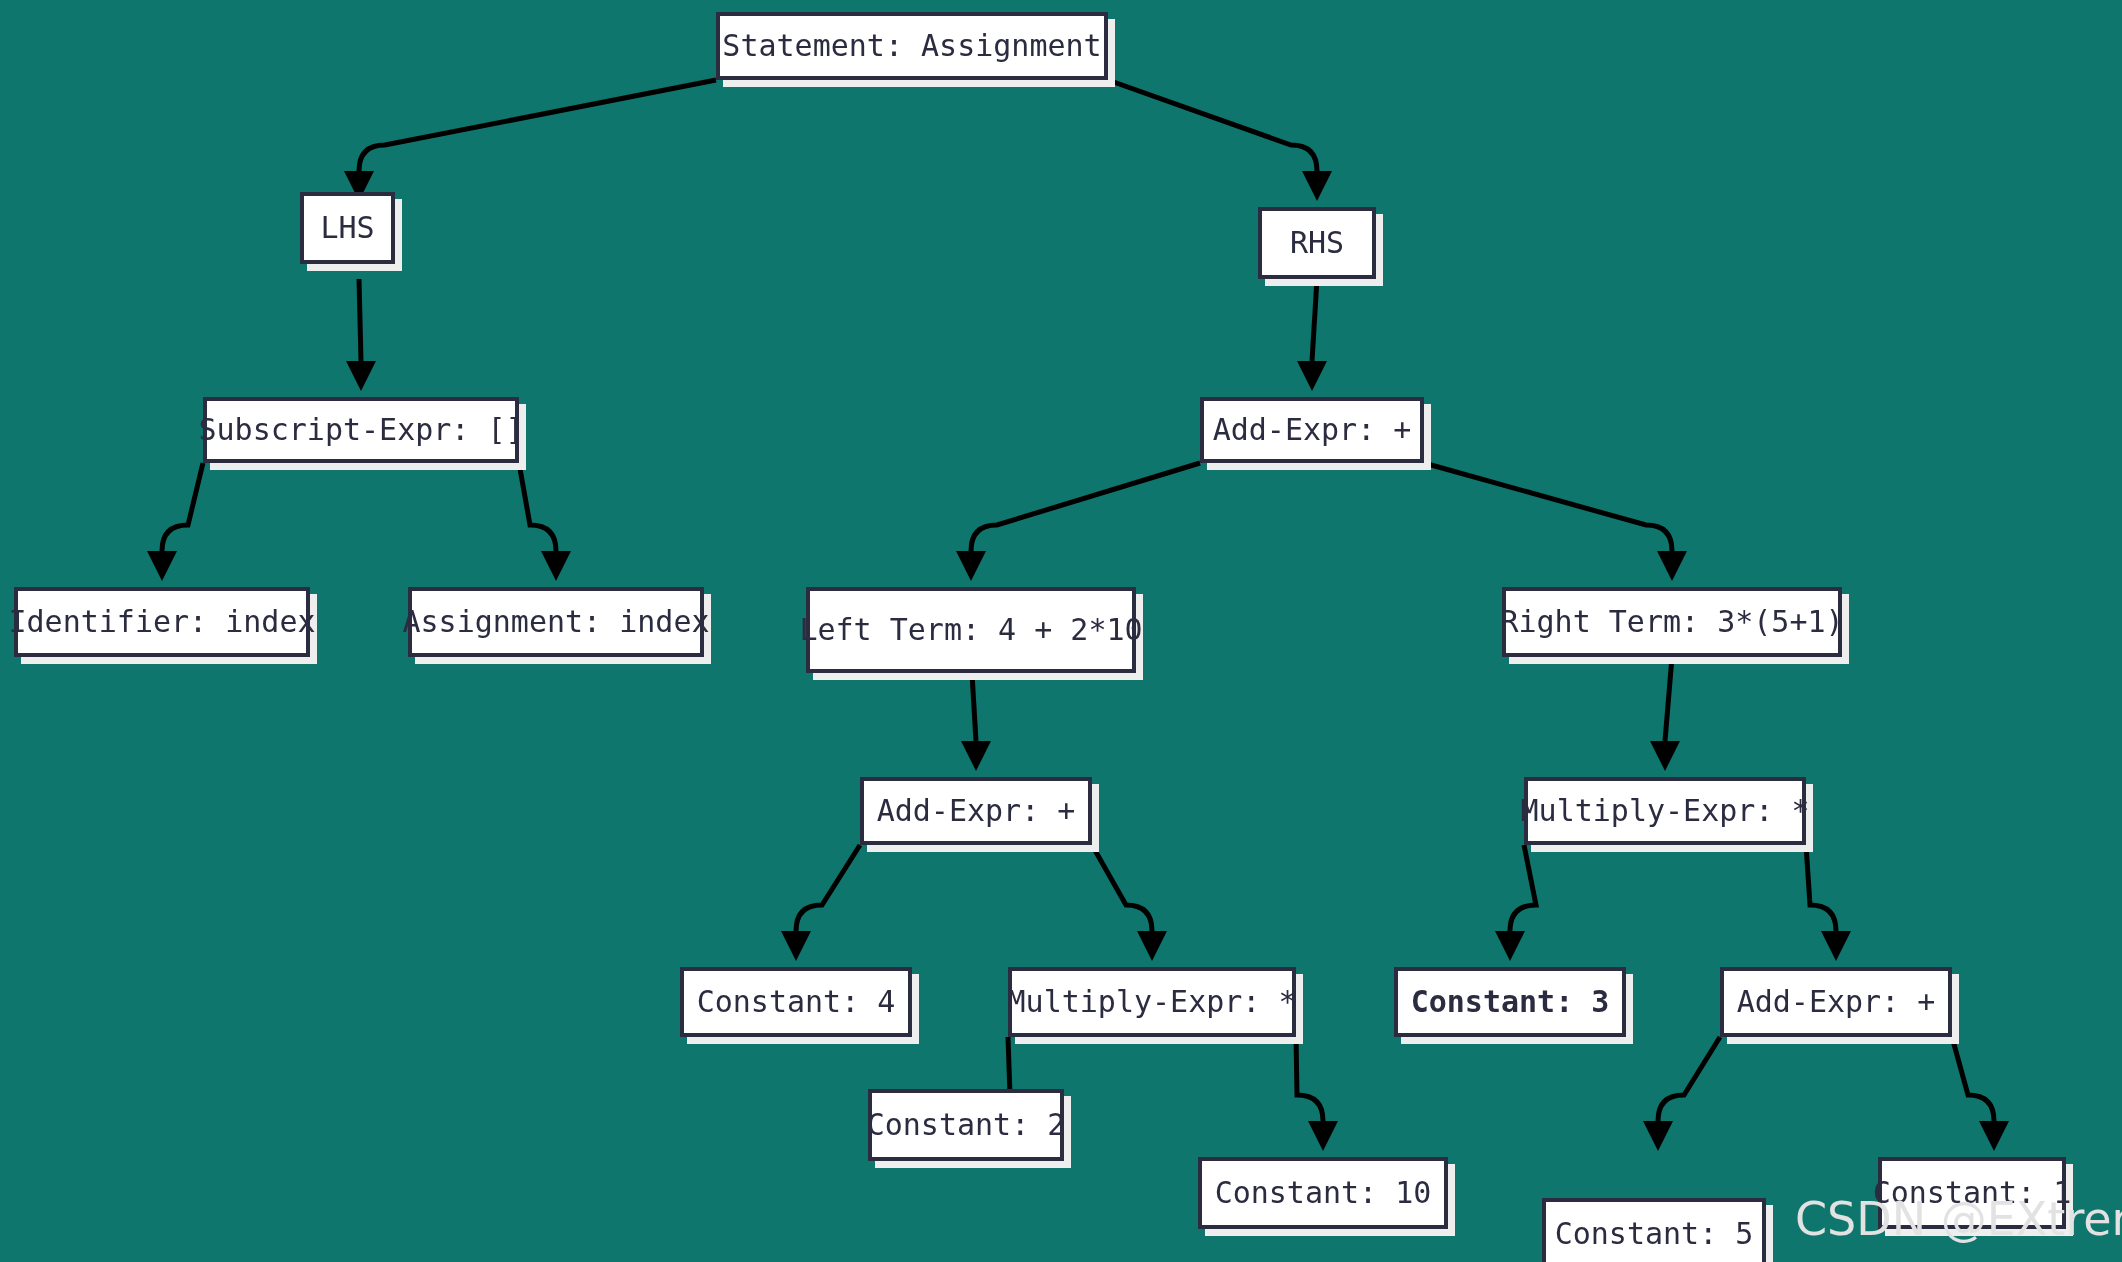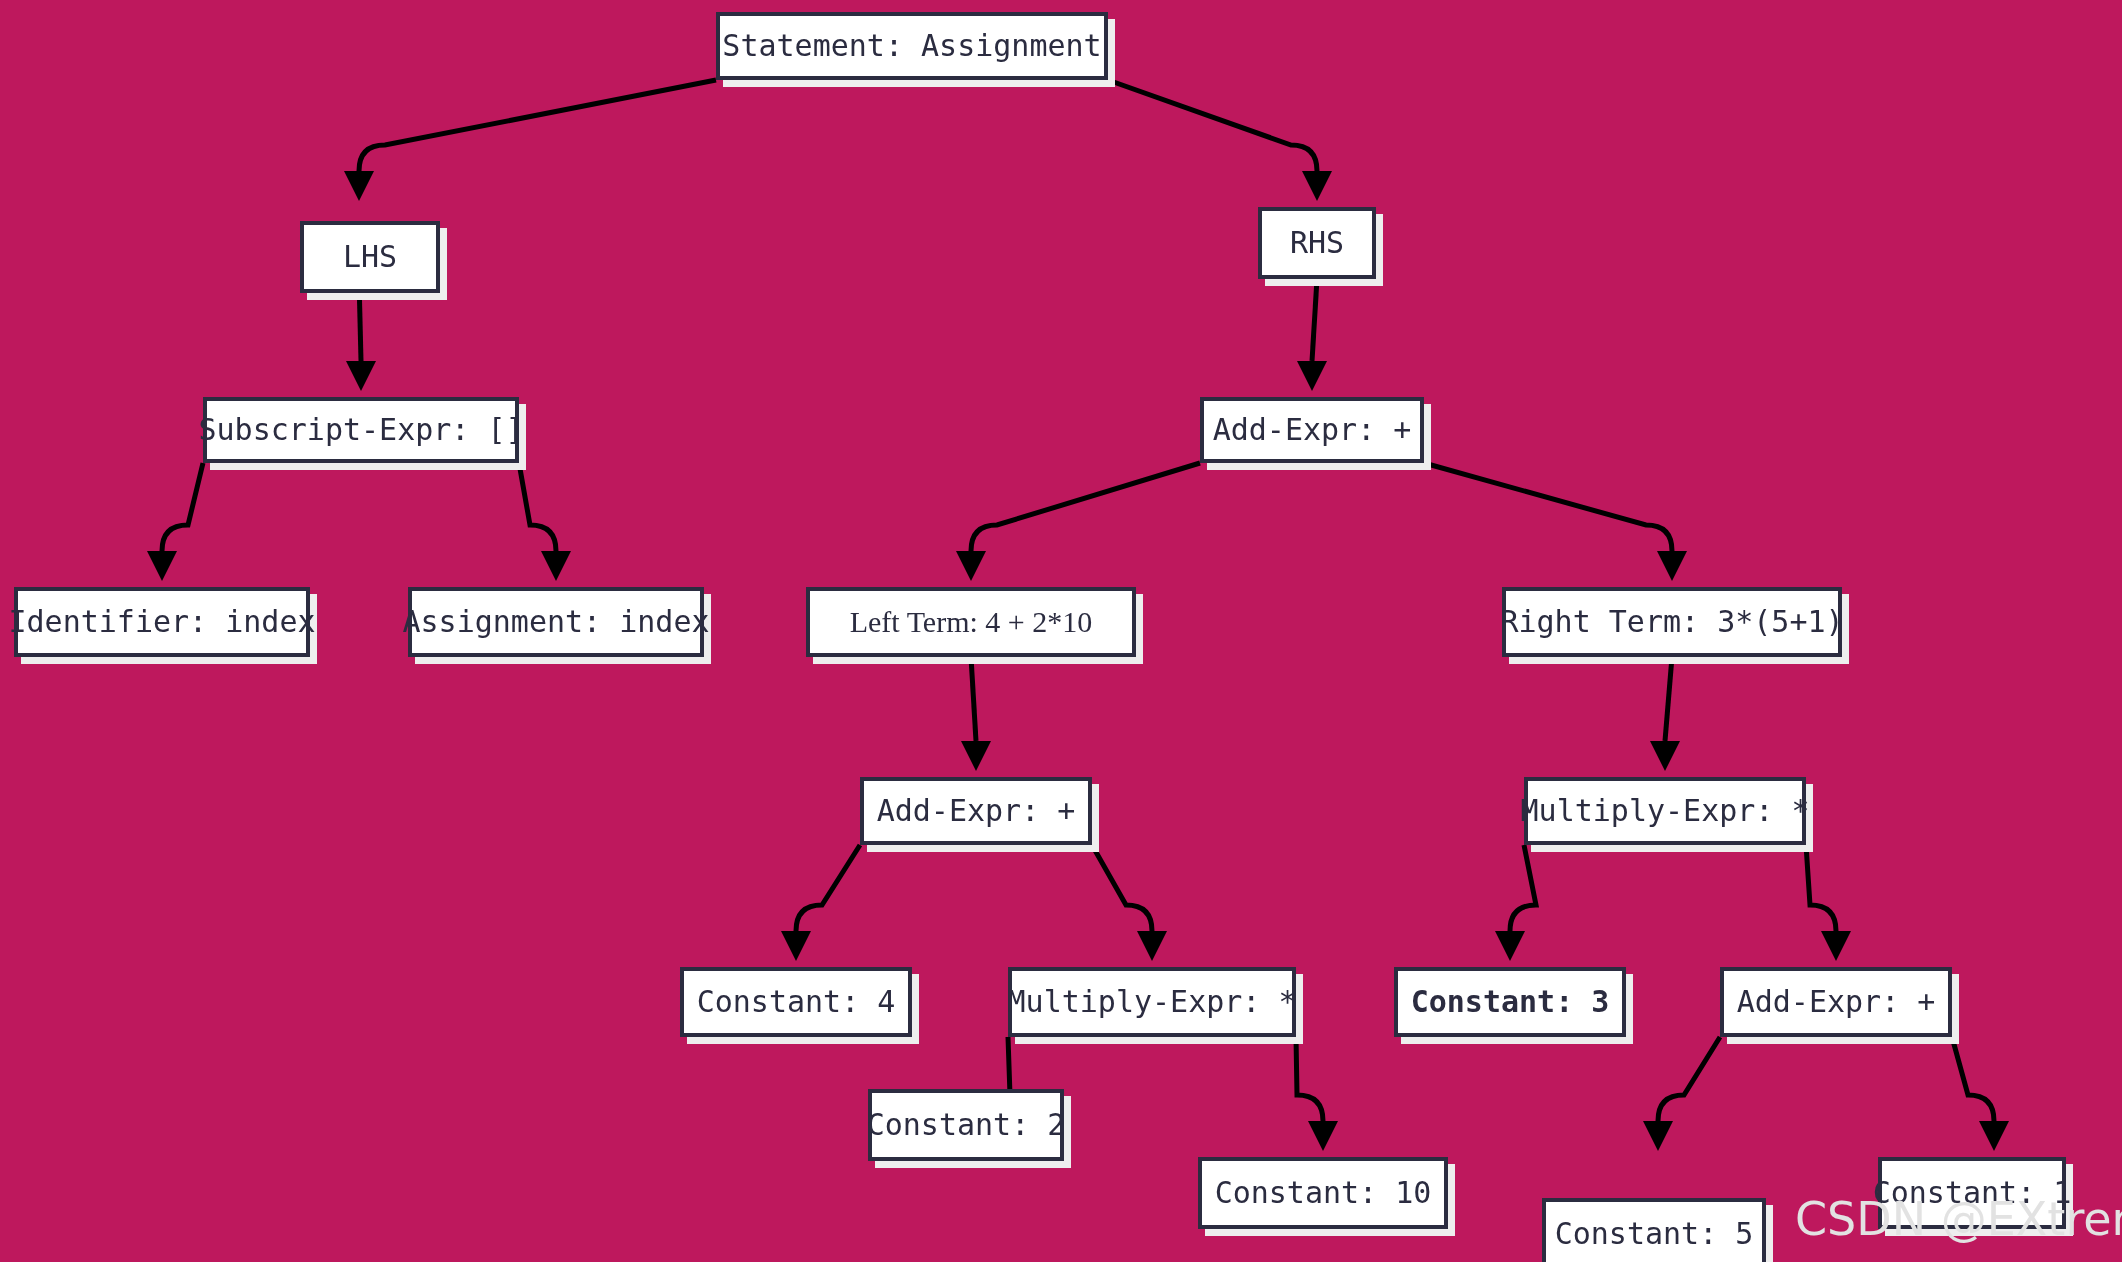--- a/index.html
+++ b/index.html
@@ -4,21 +4,21 @@
 <style>
   html, body {
     margin: 0;
     padding: 0;
     background: #ffffff;
   }
   #canvas {
     position: relative;
     width: 2122px;
     height: 1262px;
-    background: #be185d;
+    background: #0f766e;
     overflow: hidden;
     font-family: "DejaVu Sans Mono", "Liberation Mono", monospace;
   }
   #edge-layer {
     position: absolute;
     left: 0;
     top: 0;
     width: 2122px;
     height: 1262px;
     pointer-events: none;
@@ -96,39 +96,39 @@
       <path d="M 1720 1037 L 1684 1095 Q 1658 1095 1658 1121" fill="none" stroke="#000000" stroke-width="5" stroke-linecap="butt"></path>
       <polygon points="1643,1121 1673,1121 1658,1151" fill="#000000"></polygon>
       <path d="M 1952 1037 L 1968 1095 Q 1994 1095 1994 1121" fill="none" stroke="#000000" stroke-width="5" stroke-linecap="butt"></path>
       <polygon points="1979,1121 2009,1121 1994,1151" fill="#000000"></polygon>
     </svg>
 
   <div id="node-layer">
       <div class="node" style="left: 716px; top: 12px; width: 392px; height: 68px;">
         <span class="node-label">Statement: Assignment</span>
       </div>
-      <div class="node" style="left: 300px; top: 221px; width: 140px; height: 72px;">
+      <div class="node" style="left: 300px; top: 192px; width: 95px; height: 72px;">
         <span class="node-label">LHS</span>
       </div>
       <div class="node" style="left: 1258px; top: 207px; width: 118px; height: 72px;">
         <span class="node-label">RHS</span>
       </div>
       <div class="node" style="left: 203px; top: 397px; width: 316px; height: 66px;">
         <span class="node-label">Subscript-Expr: []</span>
       </div>
       <div class="node" style="left: 1200px; top: 397px; width: 224px; height: 66px;">
         <span class="node-label">Add-Expr: +</span>
       </div>
       <div class="node" style="left: 14px; top: 587px; width: 296px; height: 70px;">
         <span class="node-label">Identifier: index</span>
       </div>
       <div class="node" style="left: 408px; top: 587px; width: 296px; height: 70px;">
         <span class="node-label">Assignment: index</span>
       </div>
-      <div class="node" style="left: 806px; top: 587px; width: 330px; height: 70px; font-family: Liberation Serif, serif;">
+      <div class="node" style="left: 806px; top: 587px; width: 330px; height: 86px;">
         <span class="node-label">Left Term: 4 + 2*10</span>
       </div>
       <div class="node" style="left: 1502px; top: 587px; width: 340px; height: 70px;">
         <span class="node-label">Right Term: 3*(5+1)</span>
       </div>
       <div class="node" style="left: 860px; top: 777px; width: 232px; height: 68px;">
         <span class="node-label">Add-Expr: +</span>
       </div>
       <div class="node" style="left: 1524px; top: 777px; width: 282px; height: 68px;">
         <span class="node-label">Multiply-Expr: *</span>

